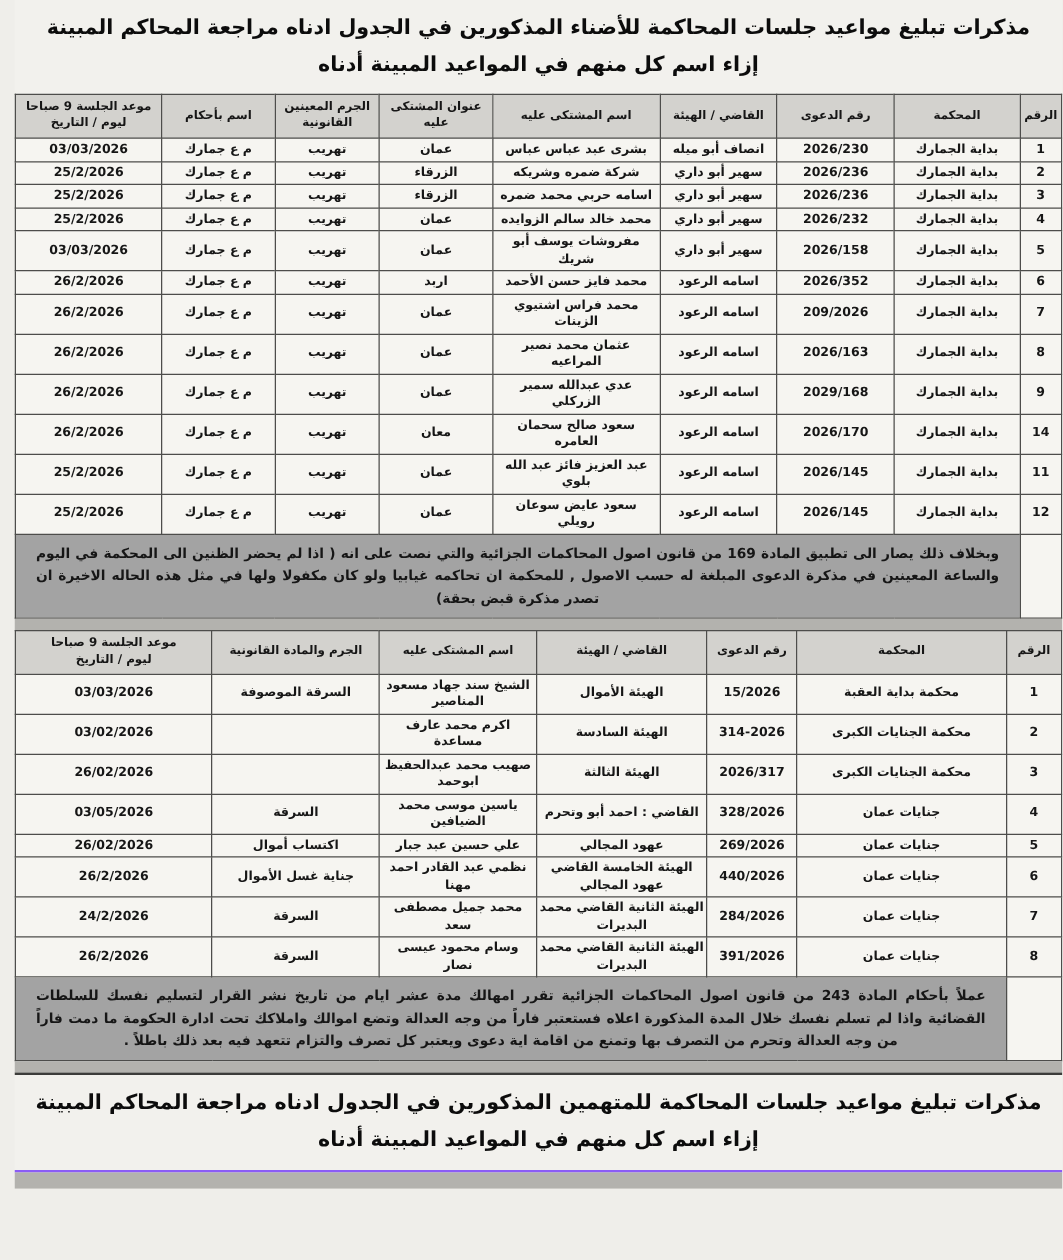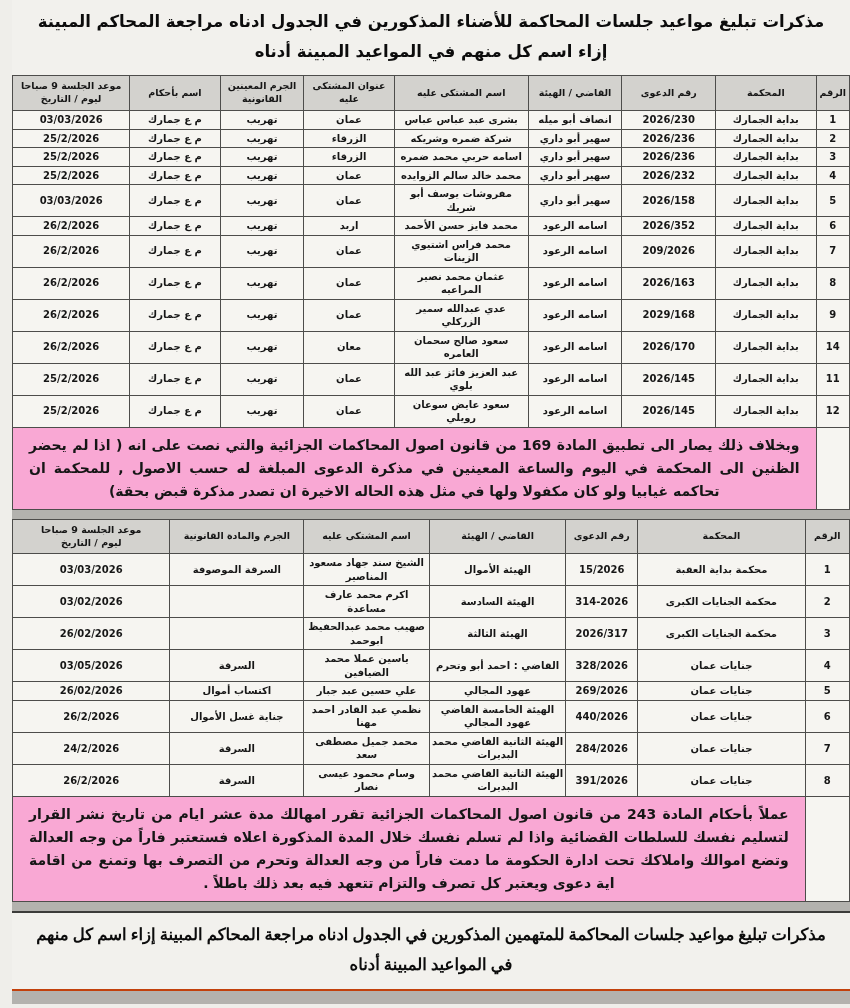--- a/index.html
+++ b/index.html
@@ -16,22 +16,21 @@
     font-weight:bold;
     text-align:center;
     margin:0;
     padding:7px 14px 9px;
     line-height:1.8;
     background:#f2f1ed;
     color:#0c0c0c;
   }
   .boxed{
     border-top:2px solid #3c3c3a;
-    border-bottom:2px solid #c2410c;
-    font-family:Liberation Serif, serif;
+    border-bottom:2px solid #8b5cf6;
   }
   table{
     width:100%;
     border-collapse:collapse;
     table-layout:fixed;
     background:#f6f5f1;
   }
   th,td{
     border:1px solid #4d4d4b;
     font-weight:bold;
@@ -43,26 +42,26 @@
     color:#161616;
     white-space:pre-line;
     overflow:hidden;
   }
   th{
     background:#d3d2ce;
     font-size:9.5px;
     padding:4px 1px;
   }
   td.note{
-    font-size:14px;
+    font-size:11px;
     text-align:justify;
     text-align-last:center;
     padding:6px 16px;
     line-height:1.65;
-    background:#f9a8d4;
+    background:#a3a3a3;
   }
   .band{
     height:9px;
     background:#b3b2ae;
   }
   .band.bottom{height:13px;}
 </style>
 </head>
 <body>
 
@@ -288,21 +287,21 @@
           <td>الهيئة الثالثة</td>
           <td>صهيب محمد عبدالحفيظ ابوحمد</td>
           <td></td>
           <td>26/02/2026</td>
         </tr>
         <tr>
           <td>4</td>
           <td>جنايات عمان</td>
           <td>328/2026</td>
           <td>القاضي : احمد أبو وتحرم</td>
-          <td>ياسين عملا محمد الضيافين</td>
+          <td>ياسين موسى محمد الضيافين</td>
           <td>السرقة</td>
           <td>03/05/2026</td>
         </tr>
         <tr>
           <td>5</td>
           <td>جنايات عمان</td>
           <td>269/2026</td>
           <td>عهود المجالي</td>
           <td>علي حسين عبد جبار</td>
           <td>اكتساب أموال</td>

